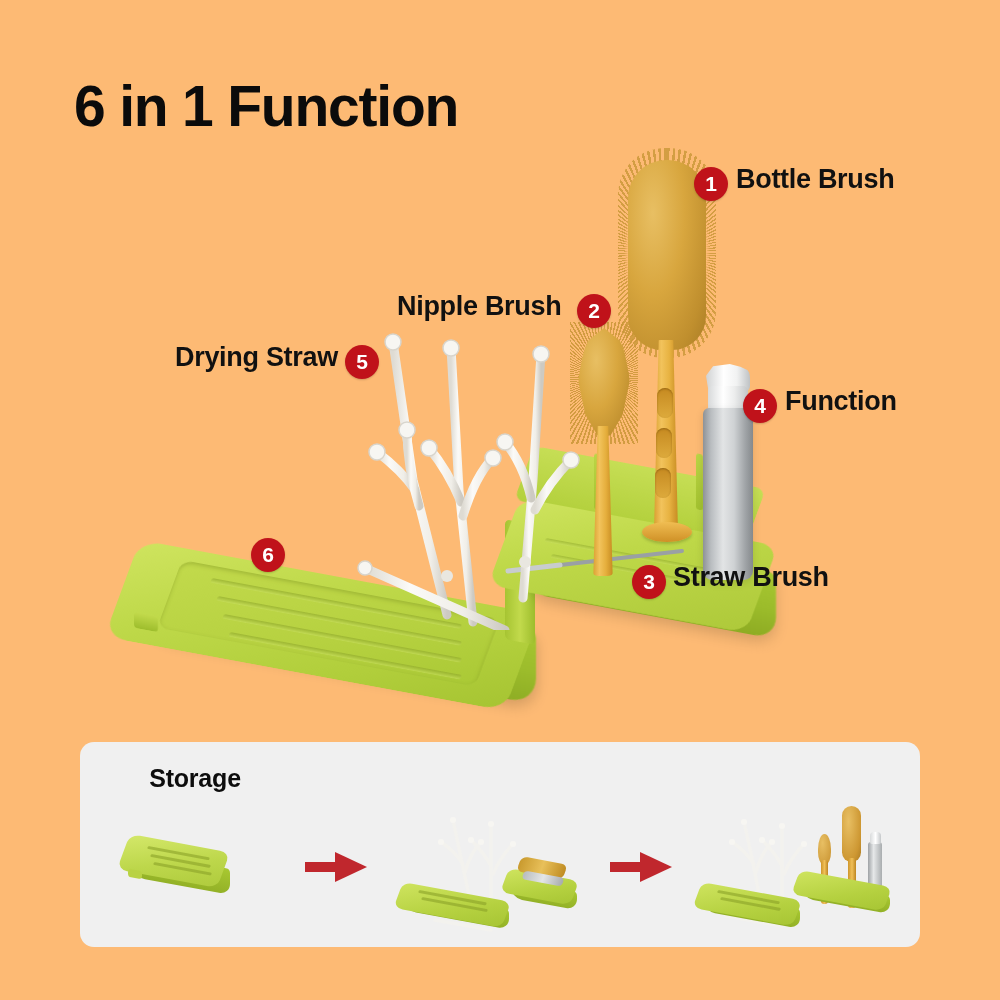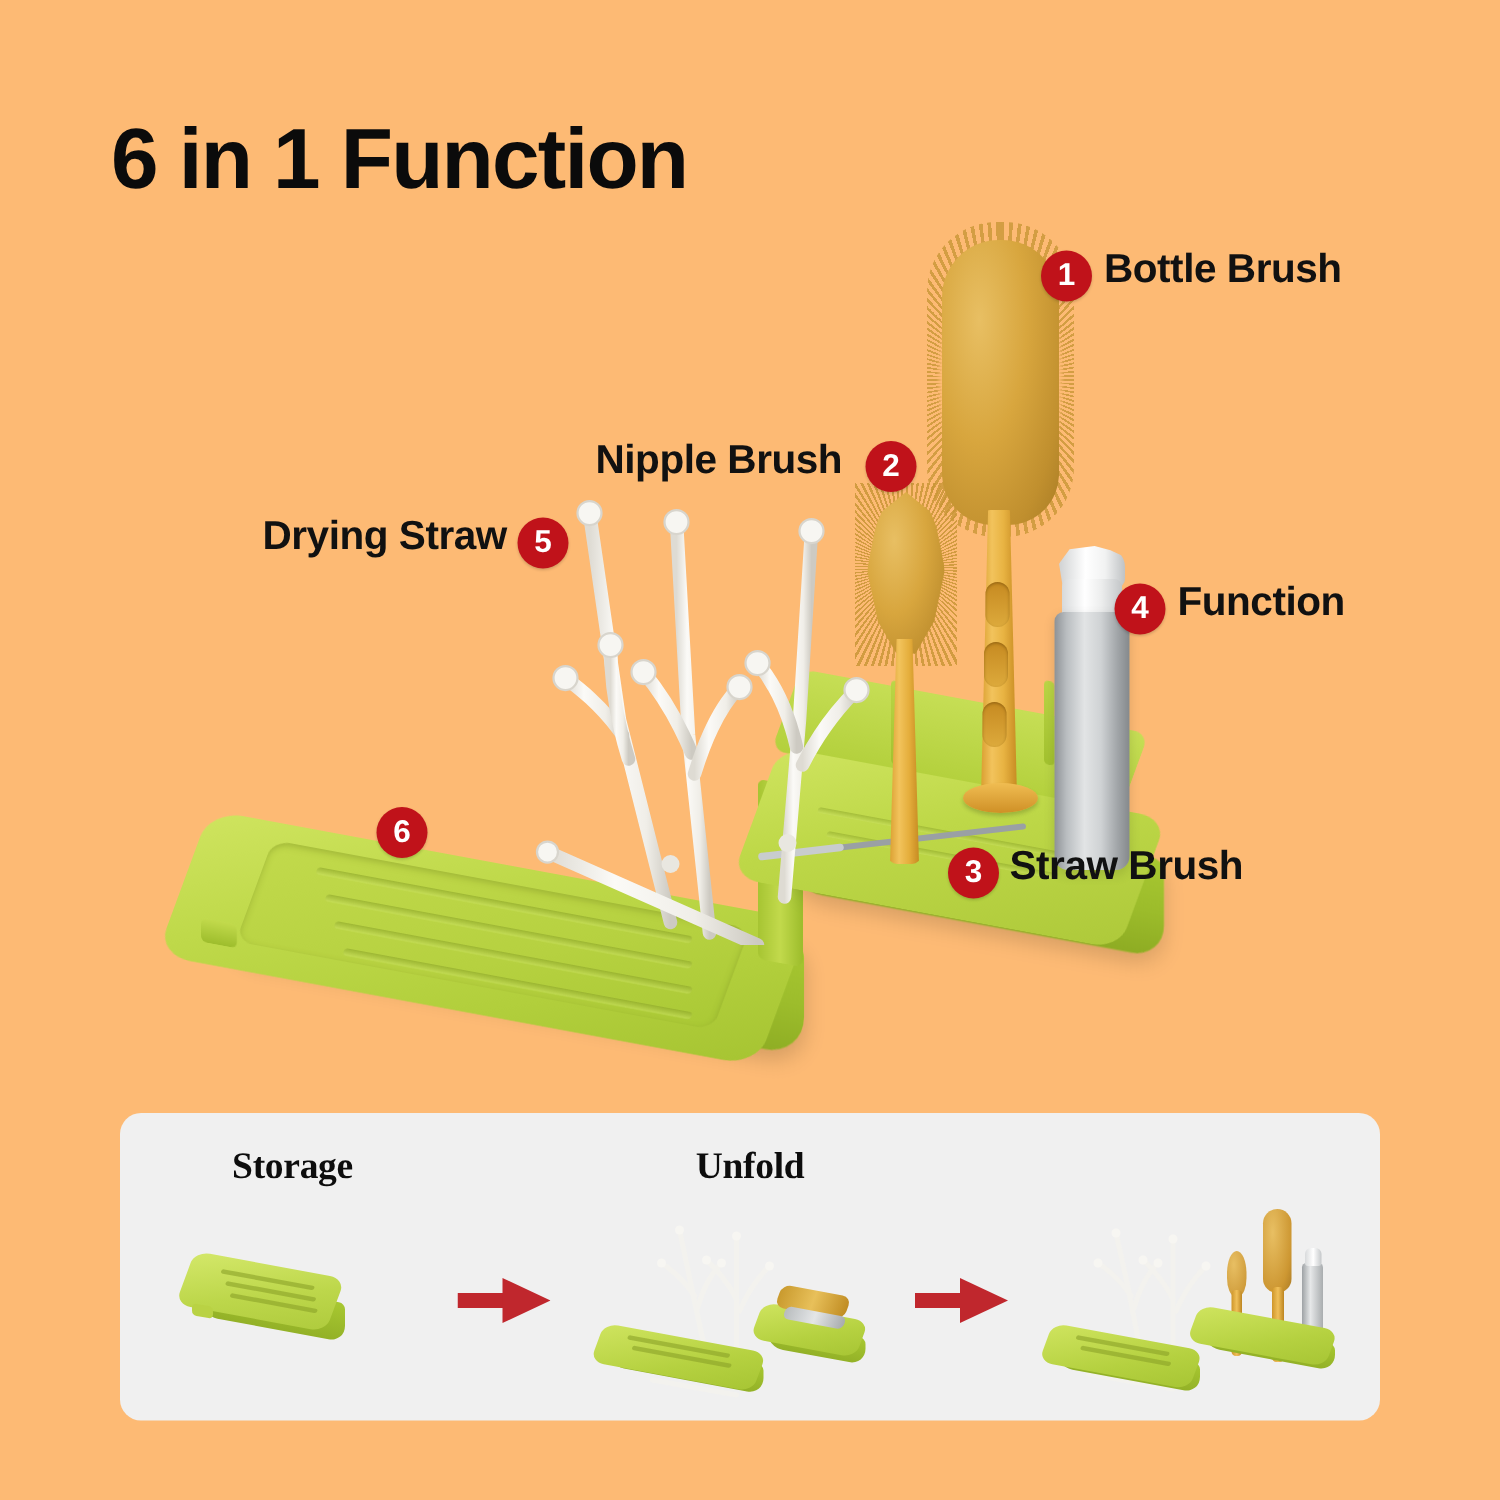--- a/index.html
+++ b/index.html
@@ -333,21 +333,20 @@
 
   
   #steps-panel {
     position: absolute;
     left: 80px;
     top: 742px;
     width: 840px;
     height: 205px;
     background: #f0f0f0;
     border-radius: 14px;
-    font-family: Liberation Serif, serif;
   }
   .step {
     position: absolute;
     top: 0;
     width: 210px;
     height: 205px;
   }
   .step-label {
     position: absolute;
     top: 22px;
@@ -533,21 +532,20 @@
         <div style="position:absolute; left:38px; top:68px; width:14px; height:8px; background:#b9d244; border-radius:3px; transform:skewY(10.5deg);"></div>
       </div>
     </div>
 
     <svg class="arrow" style="left:225px;" viewBox="0 0 62 34">
       <rect x="0" y="12" width="34" height="10" fill="#c0272d"></rect>
       <polygon points="30,2 62,17 30,32" fill="#c0272d"></polygon>
     </svg>
 
     <div class="step" style="left:315px;">
-      <div class="step-label">Unfold</div>
       <div class="step-art">
         <svg viewBox="0 0 210 140" style="position:absolute; left:0; top:0; width:210px; height:140px;">
           <g stroke="#f3f2ee" stroke-width="3.4" fill="none" stroke-linecap="round">
             <path d="M78 112 L66 56 L58 18"></path>
             <path d="M68 62 C 60 50, 52 44, 46 40"></path>
             <path d="M70 70 C 74 56, 80 46, 86 40"></path>
             <path d="M96 116 L96 58 L96 22"></path>
             <path d="M96 64 C 90 52, 82 44, 76 38"></path>
             <path d="M98 72 C 104 58, 112 48, 118 42"></path>
             <path d="M40 118 L96 128"></path>

